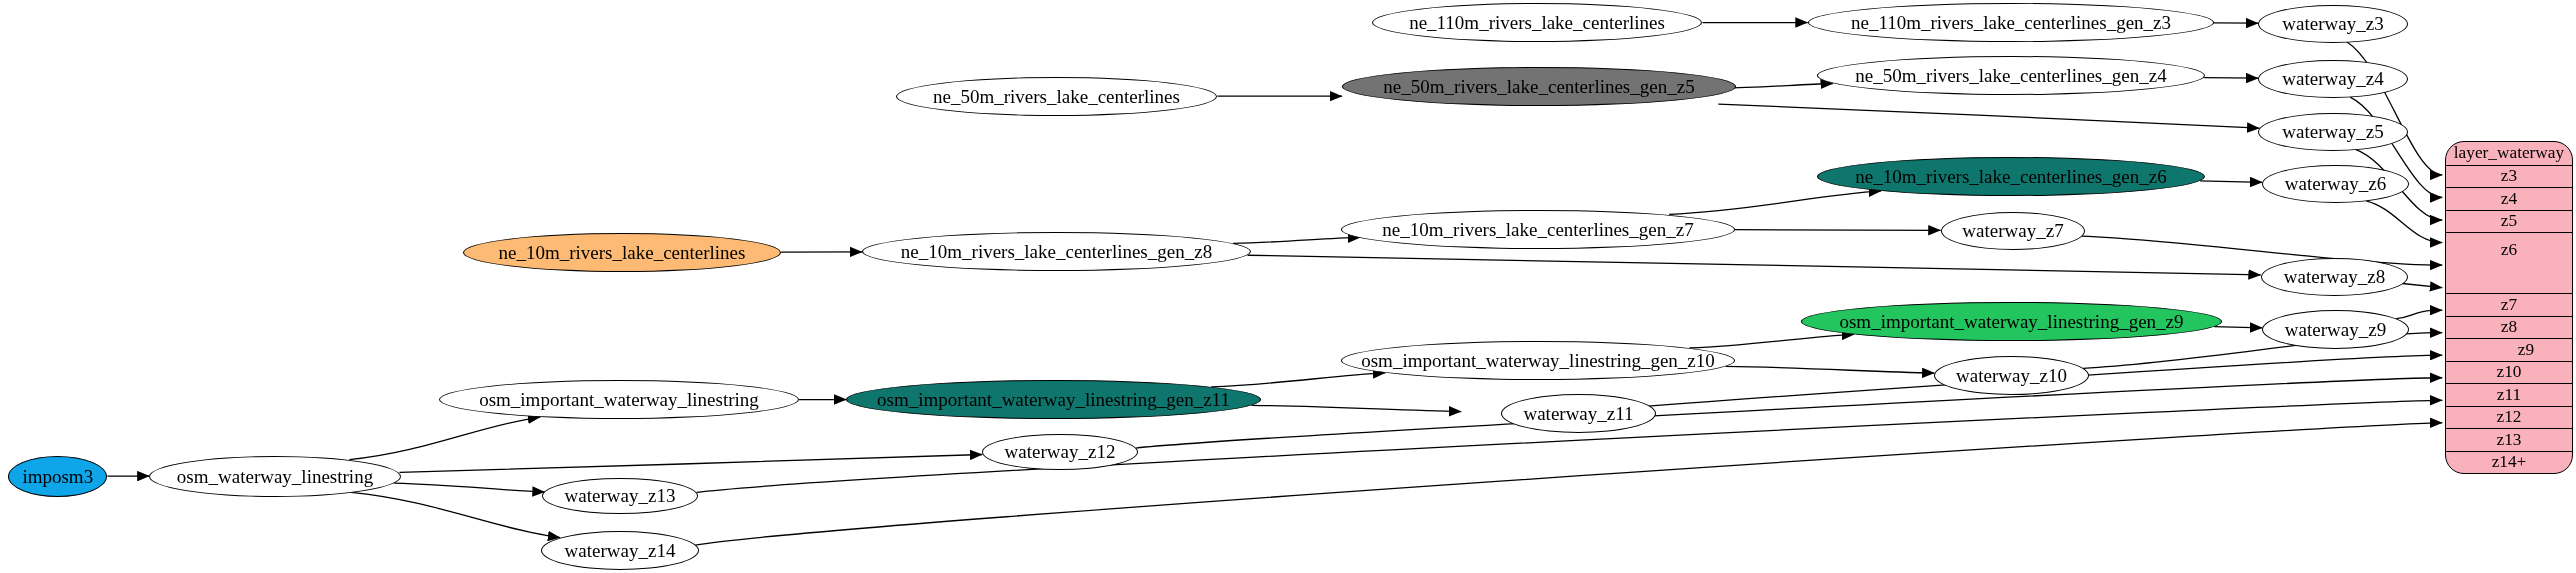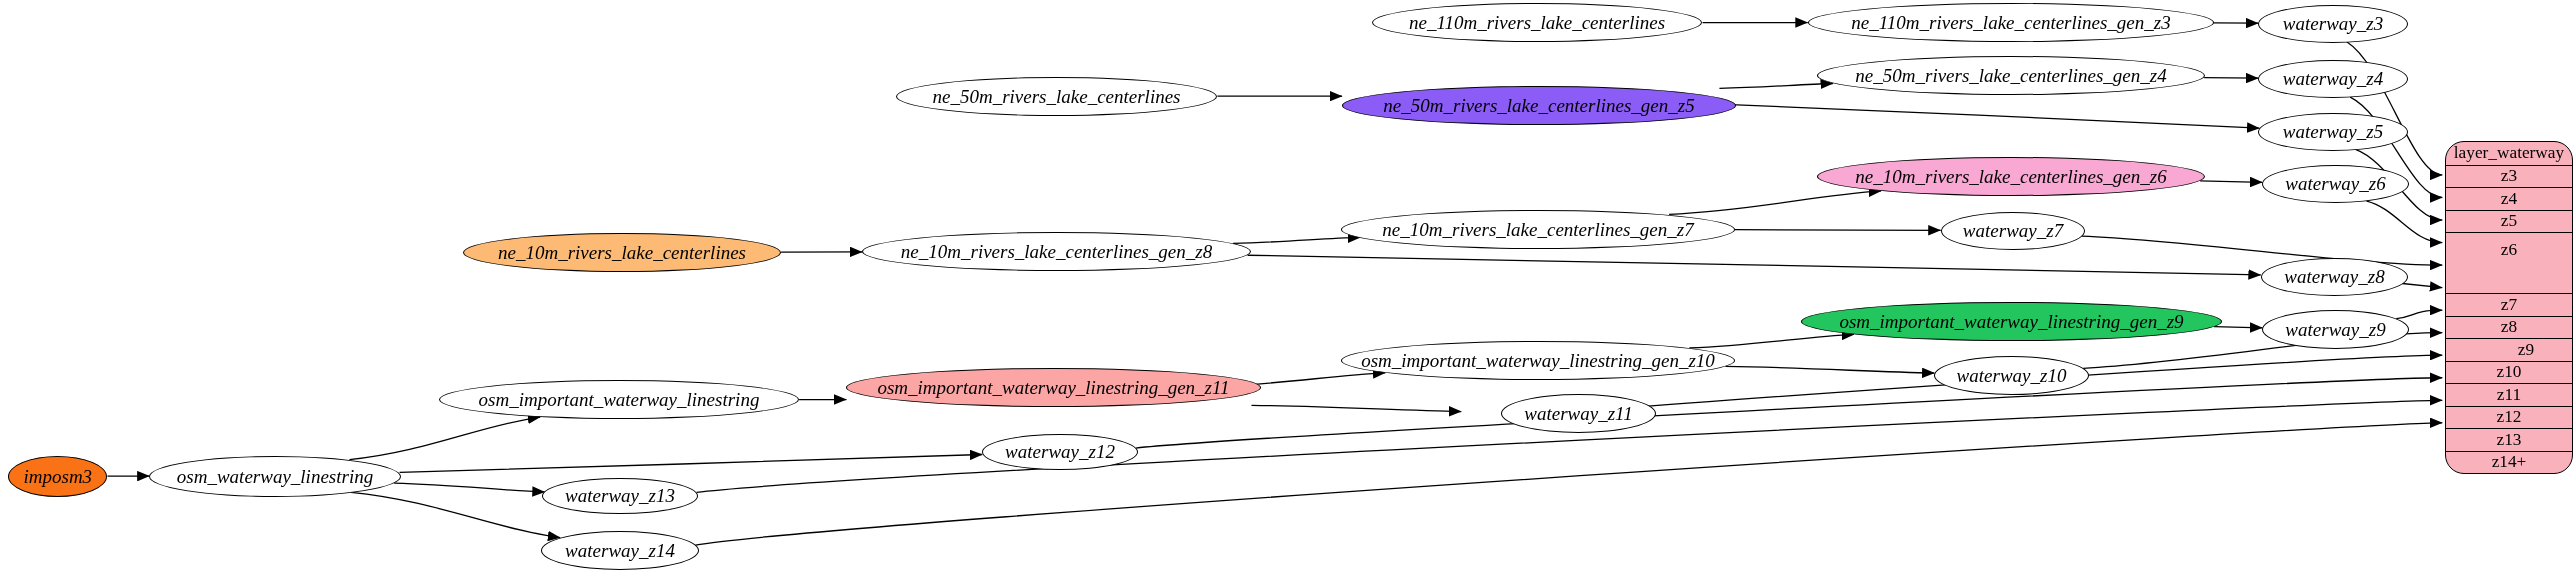--- a/index.html
+++ b/index.html
@@ -13,21 +13,20 @@
   #edge-layer{position:absolute;left:0;top:0;z-index:1;}
   .node{
     position:absolute;
     box-sizing:border-box;
     border:1.3px solid #000;
     border-radius:50%;
     background:#fff;
     display:flex;align-items:center;justify-content:center;
     font-size:19px;color:#000;white-space:nowrap;
     z-index:2;
-    font-style:italic;
   }
   .dbtable{
     position:absolute;
     box-sizing:border-box;
     border:1.4px solid #000;
     border-radius:19px;
     overflow:hidden;
     z-index:2;
   }
   .dbtable .row{
@@ -80,44 +79,44 @@
         <path d="M3198.7,377.5 L3252.0,383.0" fill="none" stroke="#000000" stroke-width="1.7" marker-end="url(#arrow)"></path>
         <path d="M3190.7,424.2 C3215.2,422.2 3212.0,413.0 3252.0,413.0" fill="none" stroke="#000000" stroke-width="1.7" marker-end="url(#arrow)"></path>
         <path d="M2773.8,490.5 C2933.8,481.9 3132.0,443.0 3252.0,443.0" fill="none" stroke="#000000" stroke-width="1.7" marker-end="url(#arrow)"></path>
         <path d="M2147.8,544.5 C2307.8,531.7 3132.0,473.0 3252.0,473.0" fill="none" stroke="#000000" stroke-width="1.7" marker-end="url(#arrow)"></path>
         <path d="M1512.3,596.6 C1672.3,579.7 3132.0,503.0 3252.0,503.0" fill="none" stroke="#000000" stroke-width="1.7" marker-end="url(#arrow)"></path>
         <path d="M927.4,655.7 C1087.4,633.6 3132.0,533.0 3252.0,533.0" fill="none" stroke="#000000" stroke-width="1.7" marker-end="url(#arrow)"></path>
         <path d="M926.0,725.9 C1086.0,696.6 3132.0,563.0 3252.0,563.0" fill="none" stroke="#000000" stroke-width="1.7" marker-end="url(#arrow)"></path>
       </g>
   </svg>
   <div id="node-layer">
-      <div class="node" style="left: 8.3px; top: 456px; width: 99px; height: 41px; background: #f97316; border-color: rgb(0, 0, 0);">imposm3</div>
+      <div class="node" style="left: 8.3px; top: 456px; width: 99px; height: 41px; background: #0ea5e9; border-color: rgb(0, 0, 0);">imposm3</div>
       <div class="node" style="left: 149px; top: 456px; width: 252px; height: 41px; background: rgb(255, 255, 255); border-color: rgb(0, 0, 0);">osm_waterway_linestring</div>
       <div class="node" style="left: 439px; top: 380px; width: 360px; height: 39px; background: rgb(255, 255, 255); border-color: rgb(0, 0, 0);">osm_important_waterway_linestring</div>
-      <div class="node" style="left: 846px; top: 368px; width: 415px; height: 39px; background: #fca5a5; border-color: rgb(0, 0, 0);">osm_important_waterway_linestring_gen_z11</div>
+      <div class="node" style="left: 846px; top: 380px; width: 415px; height: 39px; background: #0f766e; border-color: rgb(0, 0, 0);">osm_important_waterway_linestring_gen_z11</div>
       <div class="node" style="left: 1341px; top: 341px; width: 394px; height: 39px; background: rgb(255, 255, 255); border-color: rgb(0, 0, 0);">osm_important_waterway_linestring_gen_z10</div>
       <div class="node" style="left: 1801px; top: 302px; width: 421px; height: 39px; background: #22c55e; border-color: rgb(0, 0, 0);">osm_important_waterway_linestring_gen_z9</div>
       <div class="node" style="left: 2262px; top: 310px; width: 147px; height: 39px; background: rgb(255, 255, 255); border-color: rgb(0, 0, 0);">waterway_z9</div>
       <div class="node" style="left: 1934px; top: 356px; width: 155px; height: 39px; background: rgb(255, 255, 255); border-color: rgb(0, 0, 0);">waterway_z10</div>
       <div class="node" style="left: 1501px; top: 394px; width: 155px; height: 39px; background: rgb(255, 255, 255); border-color: rgb(0, 0, 0);">waterway_z11</div>
       <div class="node" style="left: 982px; top: 434px; width: 156px; height: 36px; background: rgb(255, 255, 255); border-color: rgb(0, 0, 0);">waterway_z12</div>
       <div class="node" style="left: 542px; top: 478px; width: 156px; height: 36px; background: rgb(255, 255, 255); border-color: rgb(0, 0, 0);">waterway_z13</div>
       <div class="node" style="left: 541px; top: 531px; width: 158px; height: 39px; background: rgb(255, 255, 255); border-color: rgb(0, 0, 0);">waterway_z14</div>
       <div class="node" style="left: 1372px; top: 3px; width: 330px; height: 39px; background: rgb(255, 255, 255); border-color: rgb(0, 0, 0);">ne_110m_rivers_lake_centerlines</div>
       <div class="node" style="left: 1808px; top: 3px; width: 406px; height: 39px; background: rgb(255, 255, 255); border-color: rgb(0, 0, 0);">ne_110m_rivers_lake_centerlines_gen_z3</div>
       <div class="node" style="left: 2258px; top: 4.5px; width: 150px; height: 38px; background: rgb(255, 255, 255); border-color: rgb(0, 0, 0);">waterway_z3</div>
       <div class="node" style="left: 896px; top: 77px; width: 321px; height: 39px; background: rgb(255, 255, 255); border-color: rgb(0, 0, 0);">ne_50m_rivers_lake_centerlines</div>
-      <div class="node" style="left: 1342px; top: 86px; width: 394px; height: 39px; background: #8b5cf6; border-color: rgb(0, 0, 0);">ne_50m_rivers_lake_centerlines_gen_z5</div>
+      <div class="node" style="left: 1342px; top: 67px; width: 394px; height: 39px; background: #737373; border-color: rgb(0, 0, 0);">ne_50m_rivers_lake_centerlines_gen_z5</div>
       <div class="node" style="left: 1817px; top: 56px; width: 388px; height: 39px; background: rgb(255, 255, 255); border-color: rgb(0, 0, 0);">ne_50m_rivers_lake_centerlines_gen_z4</div>
       <div class="node" style="left: 2258px; top: 60px; width: 150px; height: 38px; background: rgb(255, 255, 255); border-color: rgb(0, 0, 0);">waterway_z4</div>
       <div class="node" style="left: 2258px; top: 113px; width: 150px; height: 38px; background: rgb(255, 255, 255); border-color: rgb(0, 0, 0);">waterway_z5</div>
       <div class="node" style="left: 463px; top: 233px; width: 318px; height: 39px; background: #fdba74; border-color: rgb(0, 0, 0);">ne_10m_rivers_lake_centerlines</div>
       <div class="node" style="left: 862px; top: 232px; width: 389px; height: 39px; background: rgb(255, 255, 255); border-color: rgb(0, 0, 0);">ne_10m_rivers_lake_centerlines_gen_z8</div>
       <div class="node" style="left: 1341px; top: 210px; width: 394px; height: 39px; background: rgb(255, 255, 255); border-color: rgb(0, 0, 0);">ne_10m_rivers_lake_centerlines_gen_z7</div>
-      <div class="node" style="left: 1817px; top: 157px; width: 388px; height: 39px; background: #f9a8d4; border-color: rgb(0, 0, 0);">ne_10m_rivers_lake_centerlines_gen_z6</div>
+      <div class="node" style="left: 1817px; top: 157px; width: 388px; height: 39px; background: #0f766e; border-color: rgb(0, 0, 0);">ne_10m_rivers_lake_centerlines_gen_z6</div>
       <div class="node" style="left: 2262px; top: 165px; width: 147px; height: 38px; background: rgb(255, 255, 255); border-color: rgb(0, 0, 0);">waterway_z6</div>
       <div class="node" style="left: 1941px; top: 212px; width: 144px; height: 38px; background: rgb(255, 255, 255); border-color: rgb(0, 0, 0);">waterway_z7</div>
       <div class="node" style="left: 2261px; top: 258px; width: 147px; height: 38px; background: rgb(255, 255, 255); border-color: rgb(0, 0, 0);">waterway_z8</div>
     </div>
   <div class="dbtable" id="layer-table" style="left: 2445px; top: 141px; width: 128px; background: rgb(249, 178, 188); border-color: rgb(0, 0, 0);">
       <div class="row header" style="height: 22.5px;">layer_waterway</div>
       <div class="row" style="height: 22.5px; border-top-color: rgb(0, 0, 0);">z3</div>
       <div class="row" style="height: 22.5px; border-top-color: rgb(0, 0, 0);">z4</div>
       <div class="row" style="height: 22.5px; border-top-color: rgb(0, 0, 0);">z5</div>
       <div class="row" style="height: 35px; border-top-color: rgb(0, 0, 0);">z6</div>

